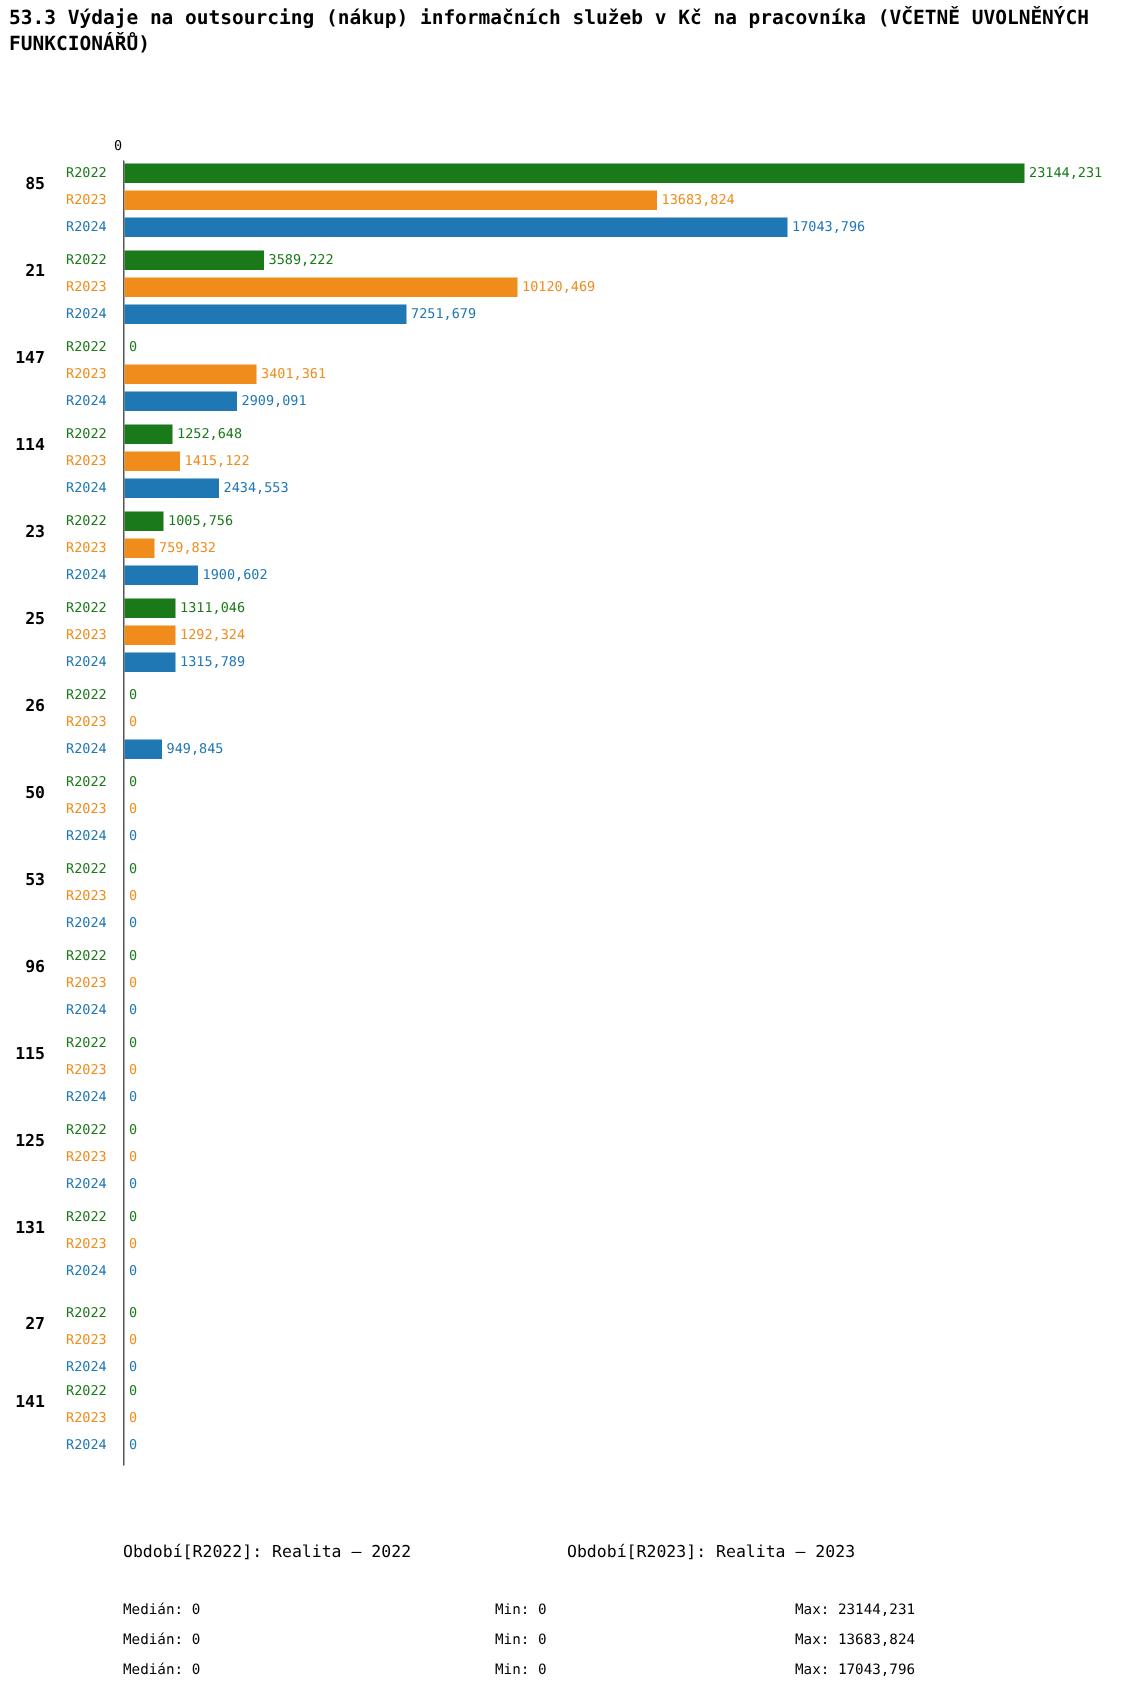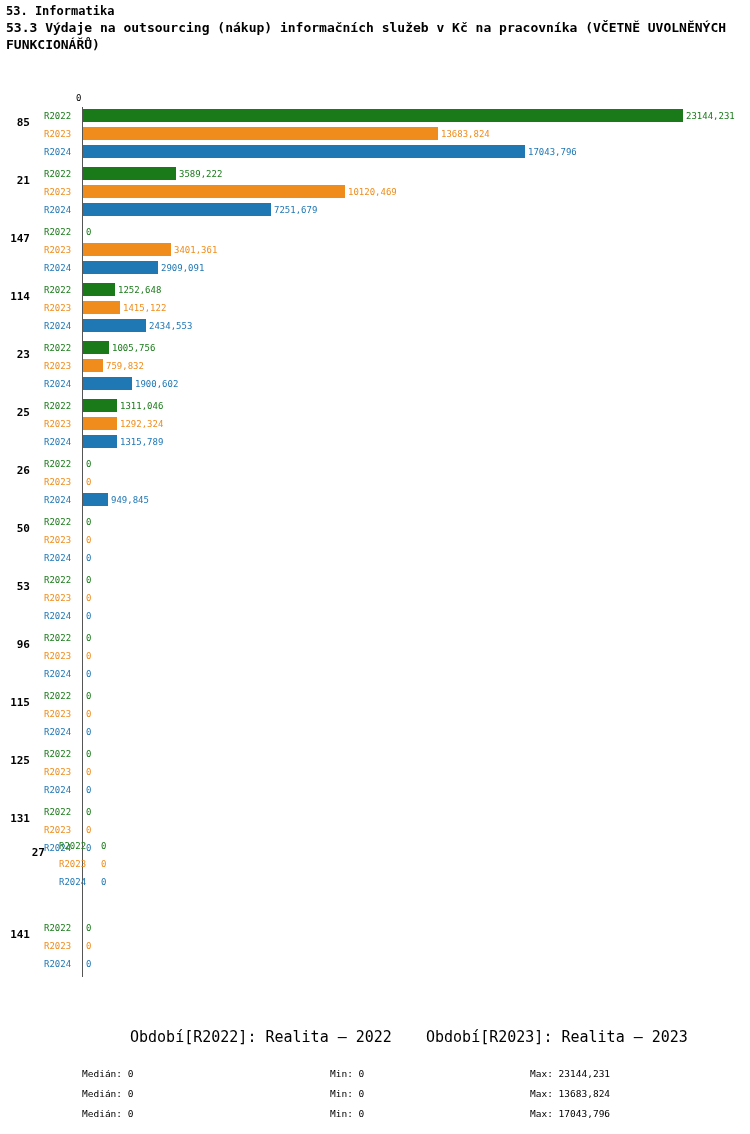--- a/index.html
+++ b/index.html
@@ -98,22 +98,21 @@
     position: absolute;
     top: 4px;
     font-size: 9px;
     white-space: nowrap;
   }
   .legend {
     position: absolute;
     left: 0;
     top: 1028px;
     width: 683px;
-    font-size: 15px;
-    padding-left: 48px;
+    font-size: 11px;
   }
   .legend-row {
     position: relative;
     height: 20px;
   }
   .lg-c1 { position: absolute; left: 82px; }
   .lg-c2 { position: absolute; left: 378px; }
   .stats {
     position: absolute;
     left: 0;
@@ -123,21 +122,20 @@
   }
   .st-row { position: relative; height: 20px; }
   .st-c1 { position: absolute; left: 82px; }
   .st-c2 { position: absolute; left: 330px; }
   .st-c3 { position: absolute; left: 530px; }
 </style>
 </head>
 <body>
 
 <div class="title-block">
-  <div class="t1">53. Informatika</div>
   <div class="t2">53.3 Výdaje na outsourcing (nákup) informačních služeb v Kč na pracovníka (VČETNĚ UVOLNĚNÝCH FUNKCIONÁŘŮ)</div>
 </div>
 
 <div class="chart">
   <div class="axis-label-zero">0</div>
   <div class="axis-line" id="axis-line" style="height: 870px;"></div>
   <div id="groups">
       <div class="group" style="top: 14px; height: 56px;">
         <div class="grp-label">85</div>
         <div class="bar-row" style="top: 0px;">
@@ -344,21 +342,21 @@
         </div>
         <div class="bar-row" style="top: 18px;">
           <div class="ser-label" style="color: rgb(239, 140, 28);">R2023</div>
           <div class="bar-val" style="left: 86px; color: rgb(239, 140, 28);">0</div>
         </div>
         <div class="bar-row" style="top: 36px;">
           <div class="ser-label" style="color: rgb(31, 119, 180);">R2024</div>
           <div class="bar-val" style="left: 86px; color: rgb(31, 119, 180);">0</div>
         </div>
       </div>
-      <div class="group" style="top: 744px; height: 56px; margin-left: 15px;">
+      <div class="group" style="top: 774px; height: 56px;">
         <div class="grp-label">27</div>
         <div class="bar-row" style="top: 0px;">
           <div class="ser-label" style="color: rgb(26, 122, 26);">R2022</div>
           <div class="bar-val" style="left: 86px; color: rgb(26, 122, 26);">0</div>
         </div>
         <div class="bar-row" style="top: 18px;">
           <div class="ser-label" style="color: rgb(239, 140, 28);">R2023</div>
           <div class="bar-val" style="left: 86px; color: rgb(239, 140, 28);">0</div>
         </div>
         <div class="bar-row" style="top: 36px;">

